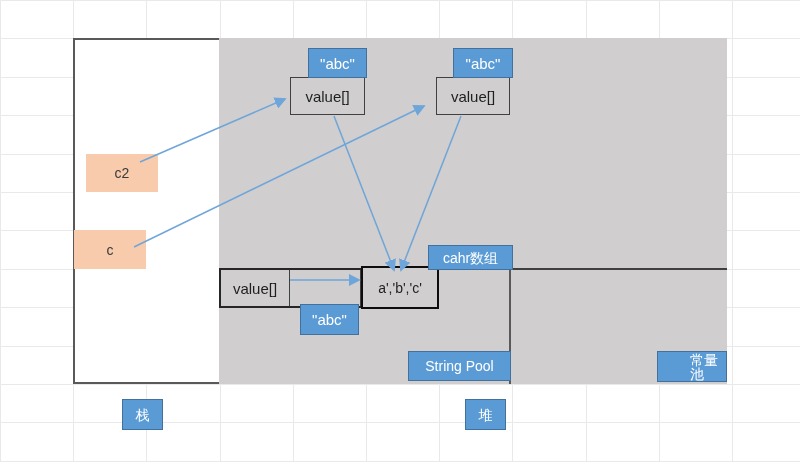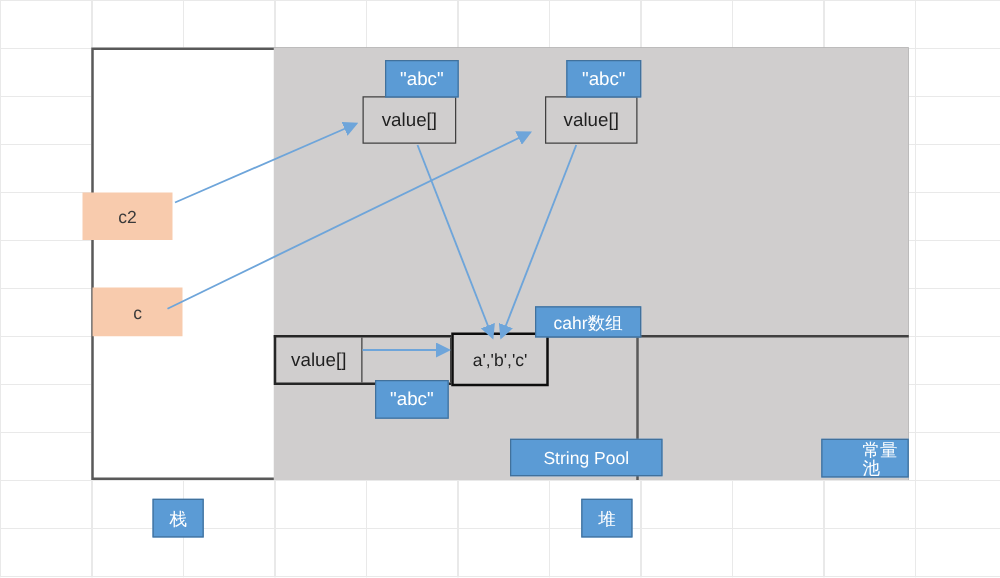--- a/index.html
+++ b/index.html
@@ -42,24 +42,24 @@
     left:361px;top:266px;width:78px;height:43px;border:2.5px solid #0d0d0d;background:#d0cece;
     display:flex;align-items:center;justify-content:center;font-size:14px;color:#1f1f1f;z-index:5;
   }
   .arrow-layer{left:0;top:0;width:800px;height:462px;z-index:7;pointer-events:none;}
   
   .abc1{left:308px;top:48px;width:59px;height:30px;}
   .abc2{left:453px;top:48px;width:60px;height:30px;}
   .abc3{left:300px;top:304px;width:59px;height:31px;}
   .val1{left:290px;top:77px;width:75px;height:38px;}
   .val2{left:436px;top:77px;width:74px;height:38px;}
-  .c2box{left:66px;top:154px;width:72px;height:38px;justify-content:center;}
+  .c2box{left:86px;top:154px;width:72px;height:38px;justify-content:center;}
   .cbox{left:74px;top:230px;width:72px;height:39px;}
   .cahr{left:428px;top:245px;width:85px;height:25px;font-size:14px;}
-  .spool{left:408px;top:351px;width:122px;height:30px;}
+  .spool{left:408px;top:351px;width:103px;height:30px;}
   .cpool{left:657px;top:351px;width:70px;height:31px;padding-left:32px;}
   .zhan{left:122px;top:399px;width:41px;height:31px;}
   .dui{left:465px;top:399px;width:41px;height:31px;}
 </style>
 </head>
 <body>
 
 <div class="canvas">
 
   <div class="abs outer-rect"></div>

